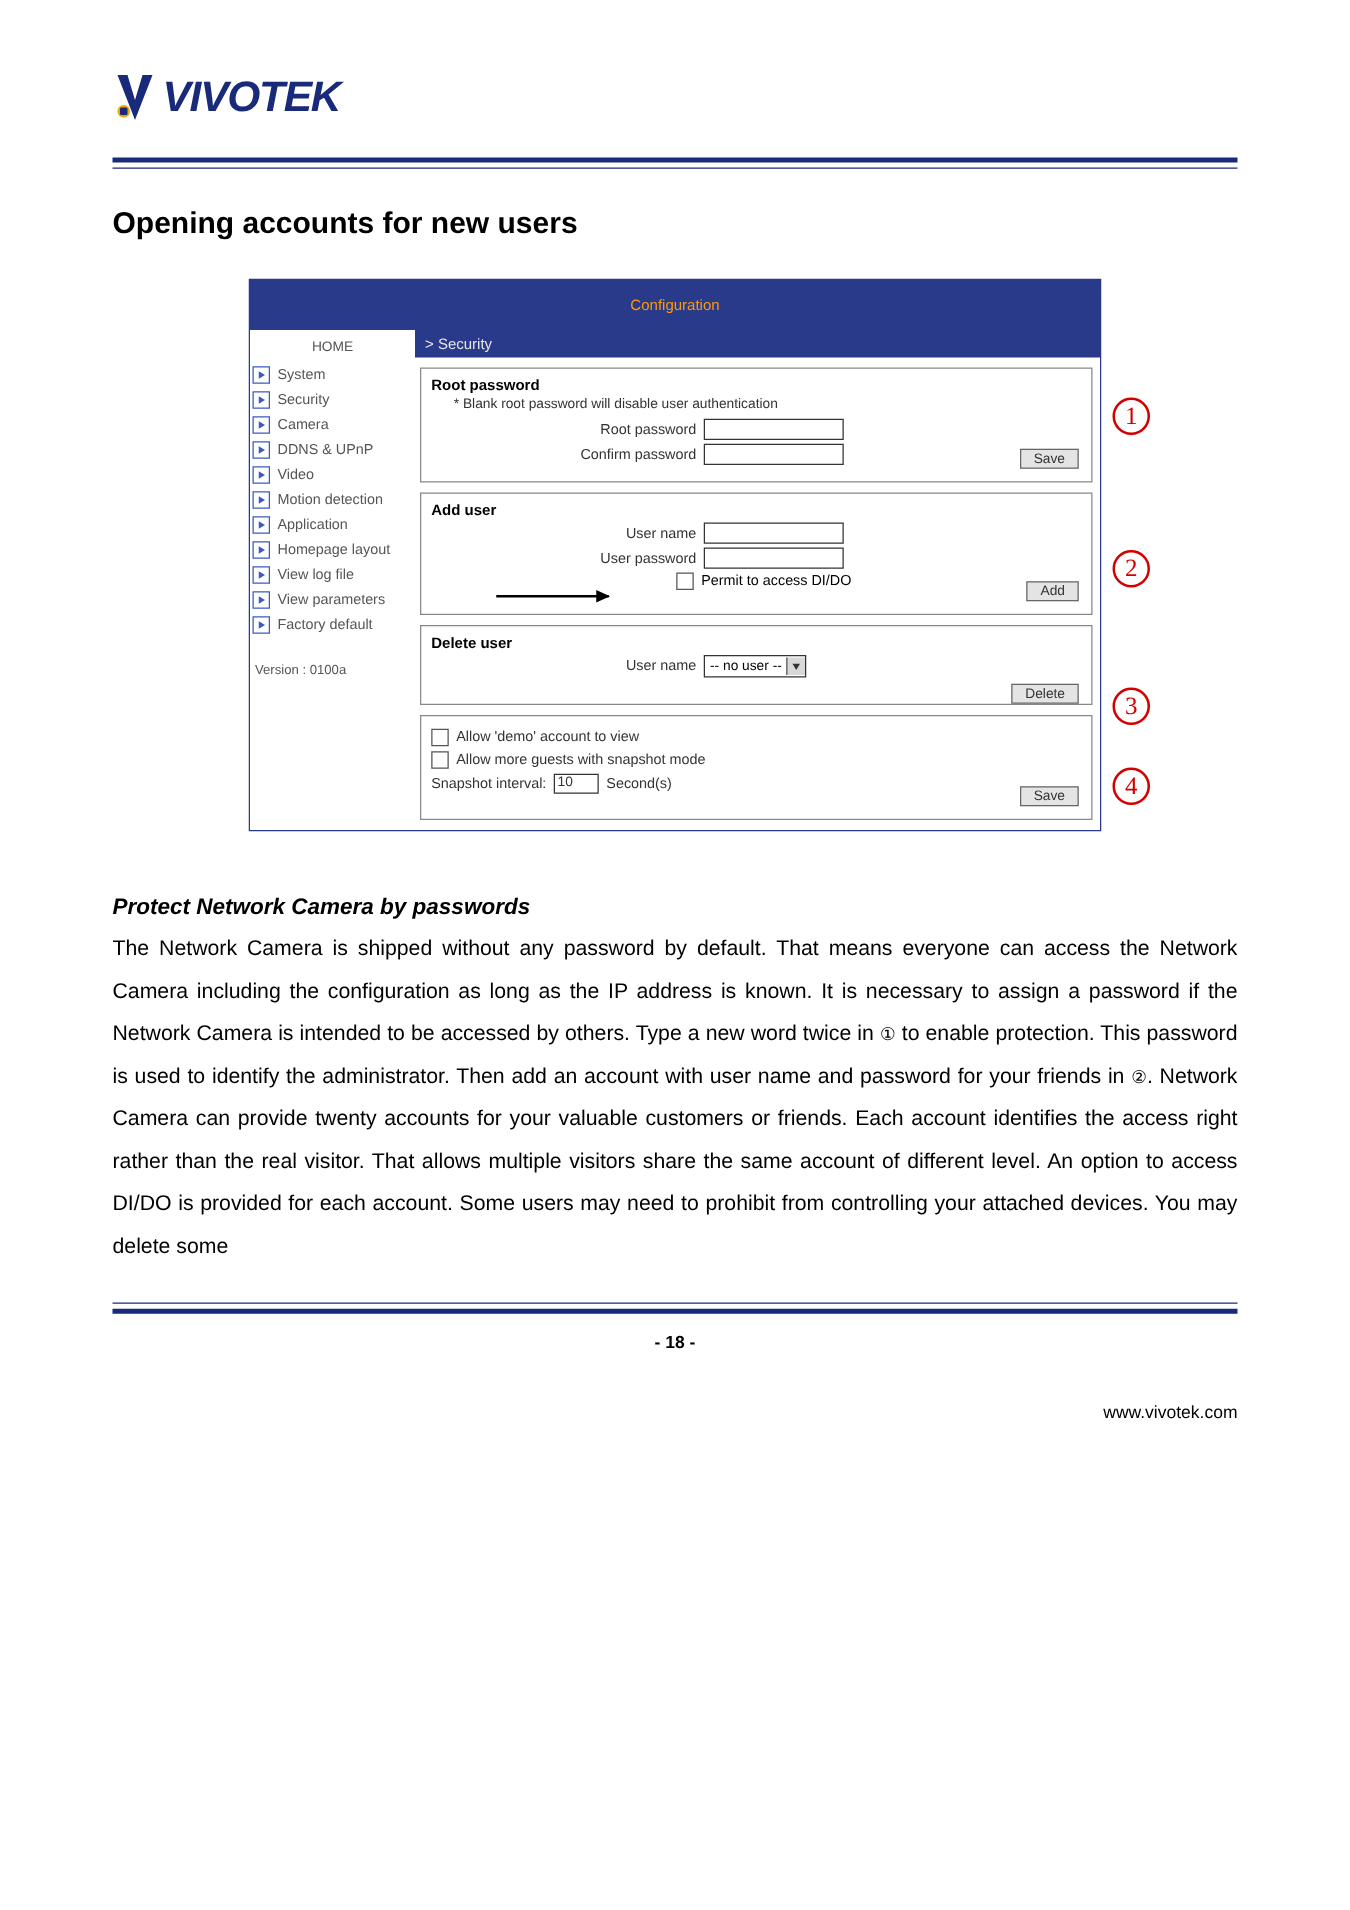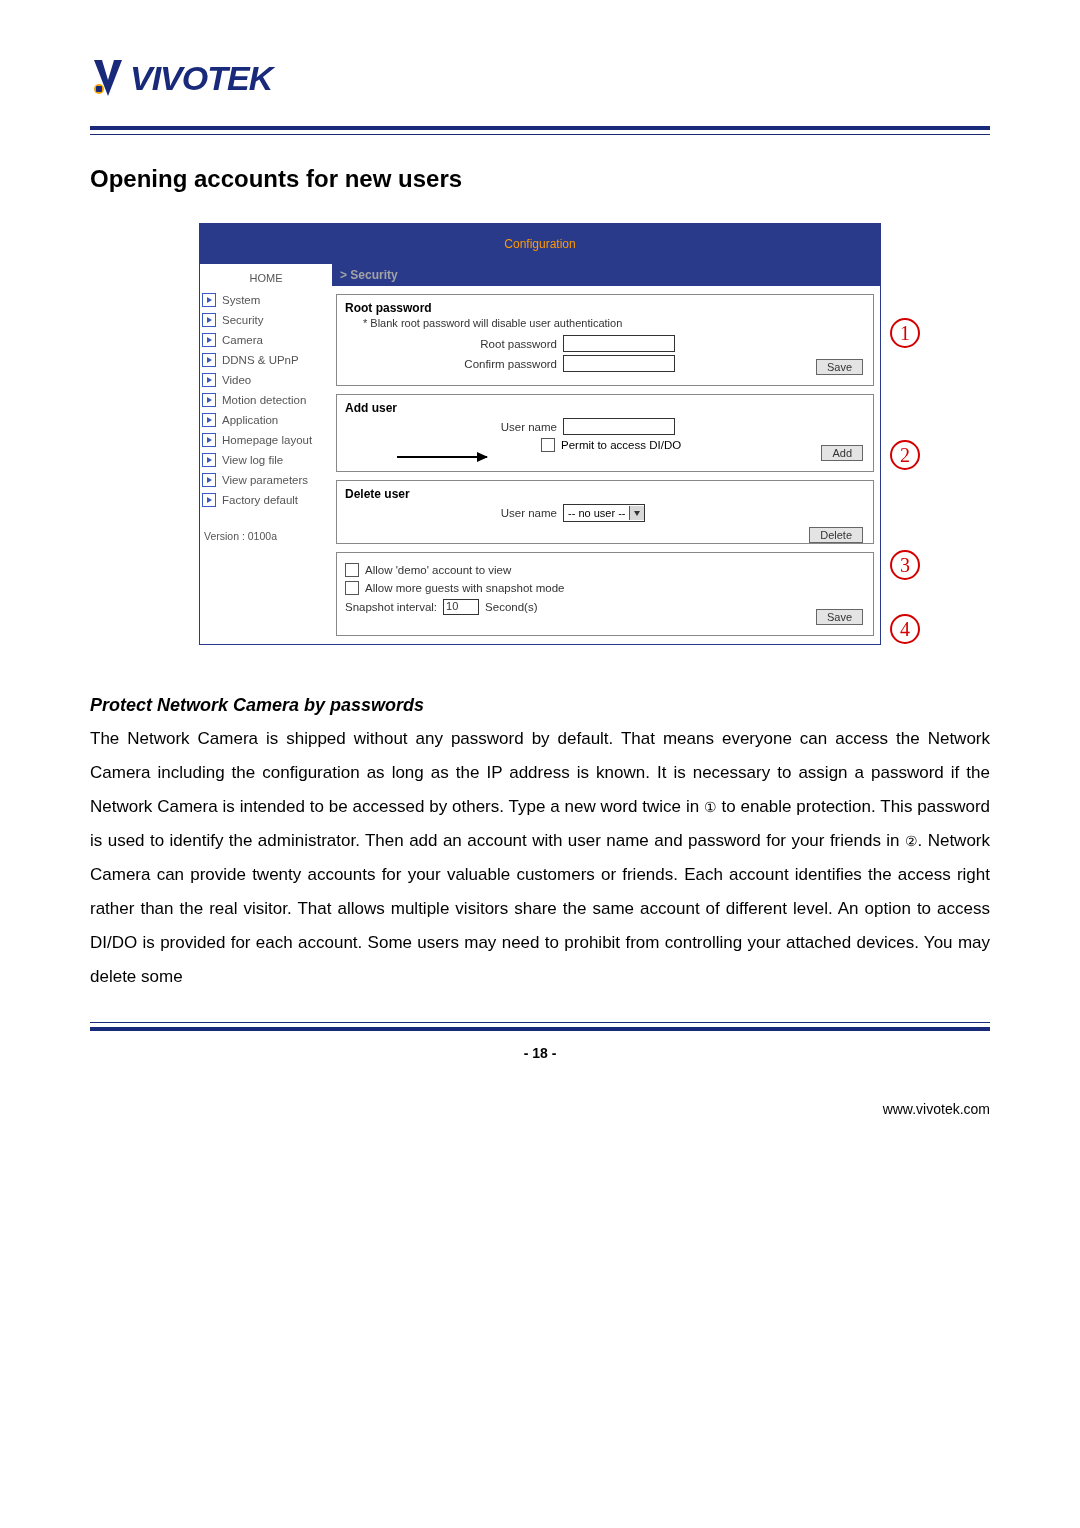--- a/index.html
+++ b/index.html
@@ -110,24 +110,24 @@
     border-top: 3.5px solid transparent;
     border-bottom: 3.5px solid transparent;
     border-left: 5px solid #3a5ac0;
   }
   .main-area {
     flex: 1;
     position: relative;
   }
   .crumb {
     background: #2a3a8a;
-    color: #a3a3a3;
+    color: #e5e5e5;
     padding: 4px 8px;
     font-size: 12px;
-    font-weight: bold;
+    font-weight: normal;
   }
   .fieldset {
     margin: 8px 6px 8px 4px;
     border: 1px solid #888;
     padding: 6px 8px 10px 8px;
     position: relative;
   }
   .fieldset-legend {
     font-weight: bold;
     font-size: 12px;
@@ -384,20 +384,24 @@
           </div>
           <button class="btn btn-row btn-save1">Save</button>
         </div>
 
         <div class="fieldset" style="padding-bottom:16px;">
           <div class="fieldset-legend">Add user</div>
           <div class="form-row">
             <label>User name</label>
             <span class="text-input"></span>
           </div>
+          <div class="form-row">
+            <label>User password</label>
+            <span class="text-input"></span>
+          </div>
           <div class="form-row" style="justify-content:flex-start; margin-left:154px;padding-left:42px;">
             <span class="ckbx"></span>
             <span>Permit to access DI/DO</span>
           </div>
           <div class="annot-pointer"></div>
           <button class="btn btn-row btn-add">Add</button>
         </div>
 
         <div class="fieldset" style="padding-bottom:18px;">
           <div class="fieldset-legend">Delete user</div>

